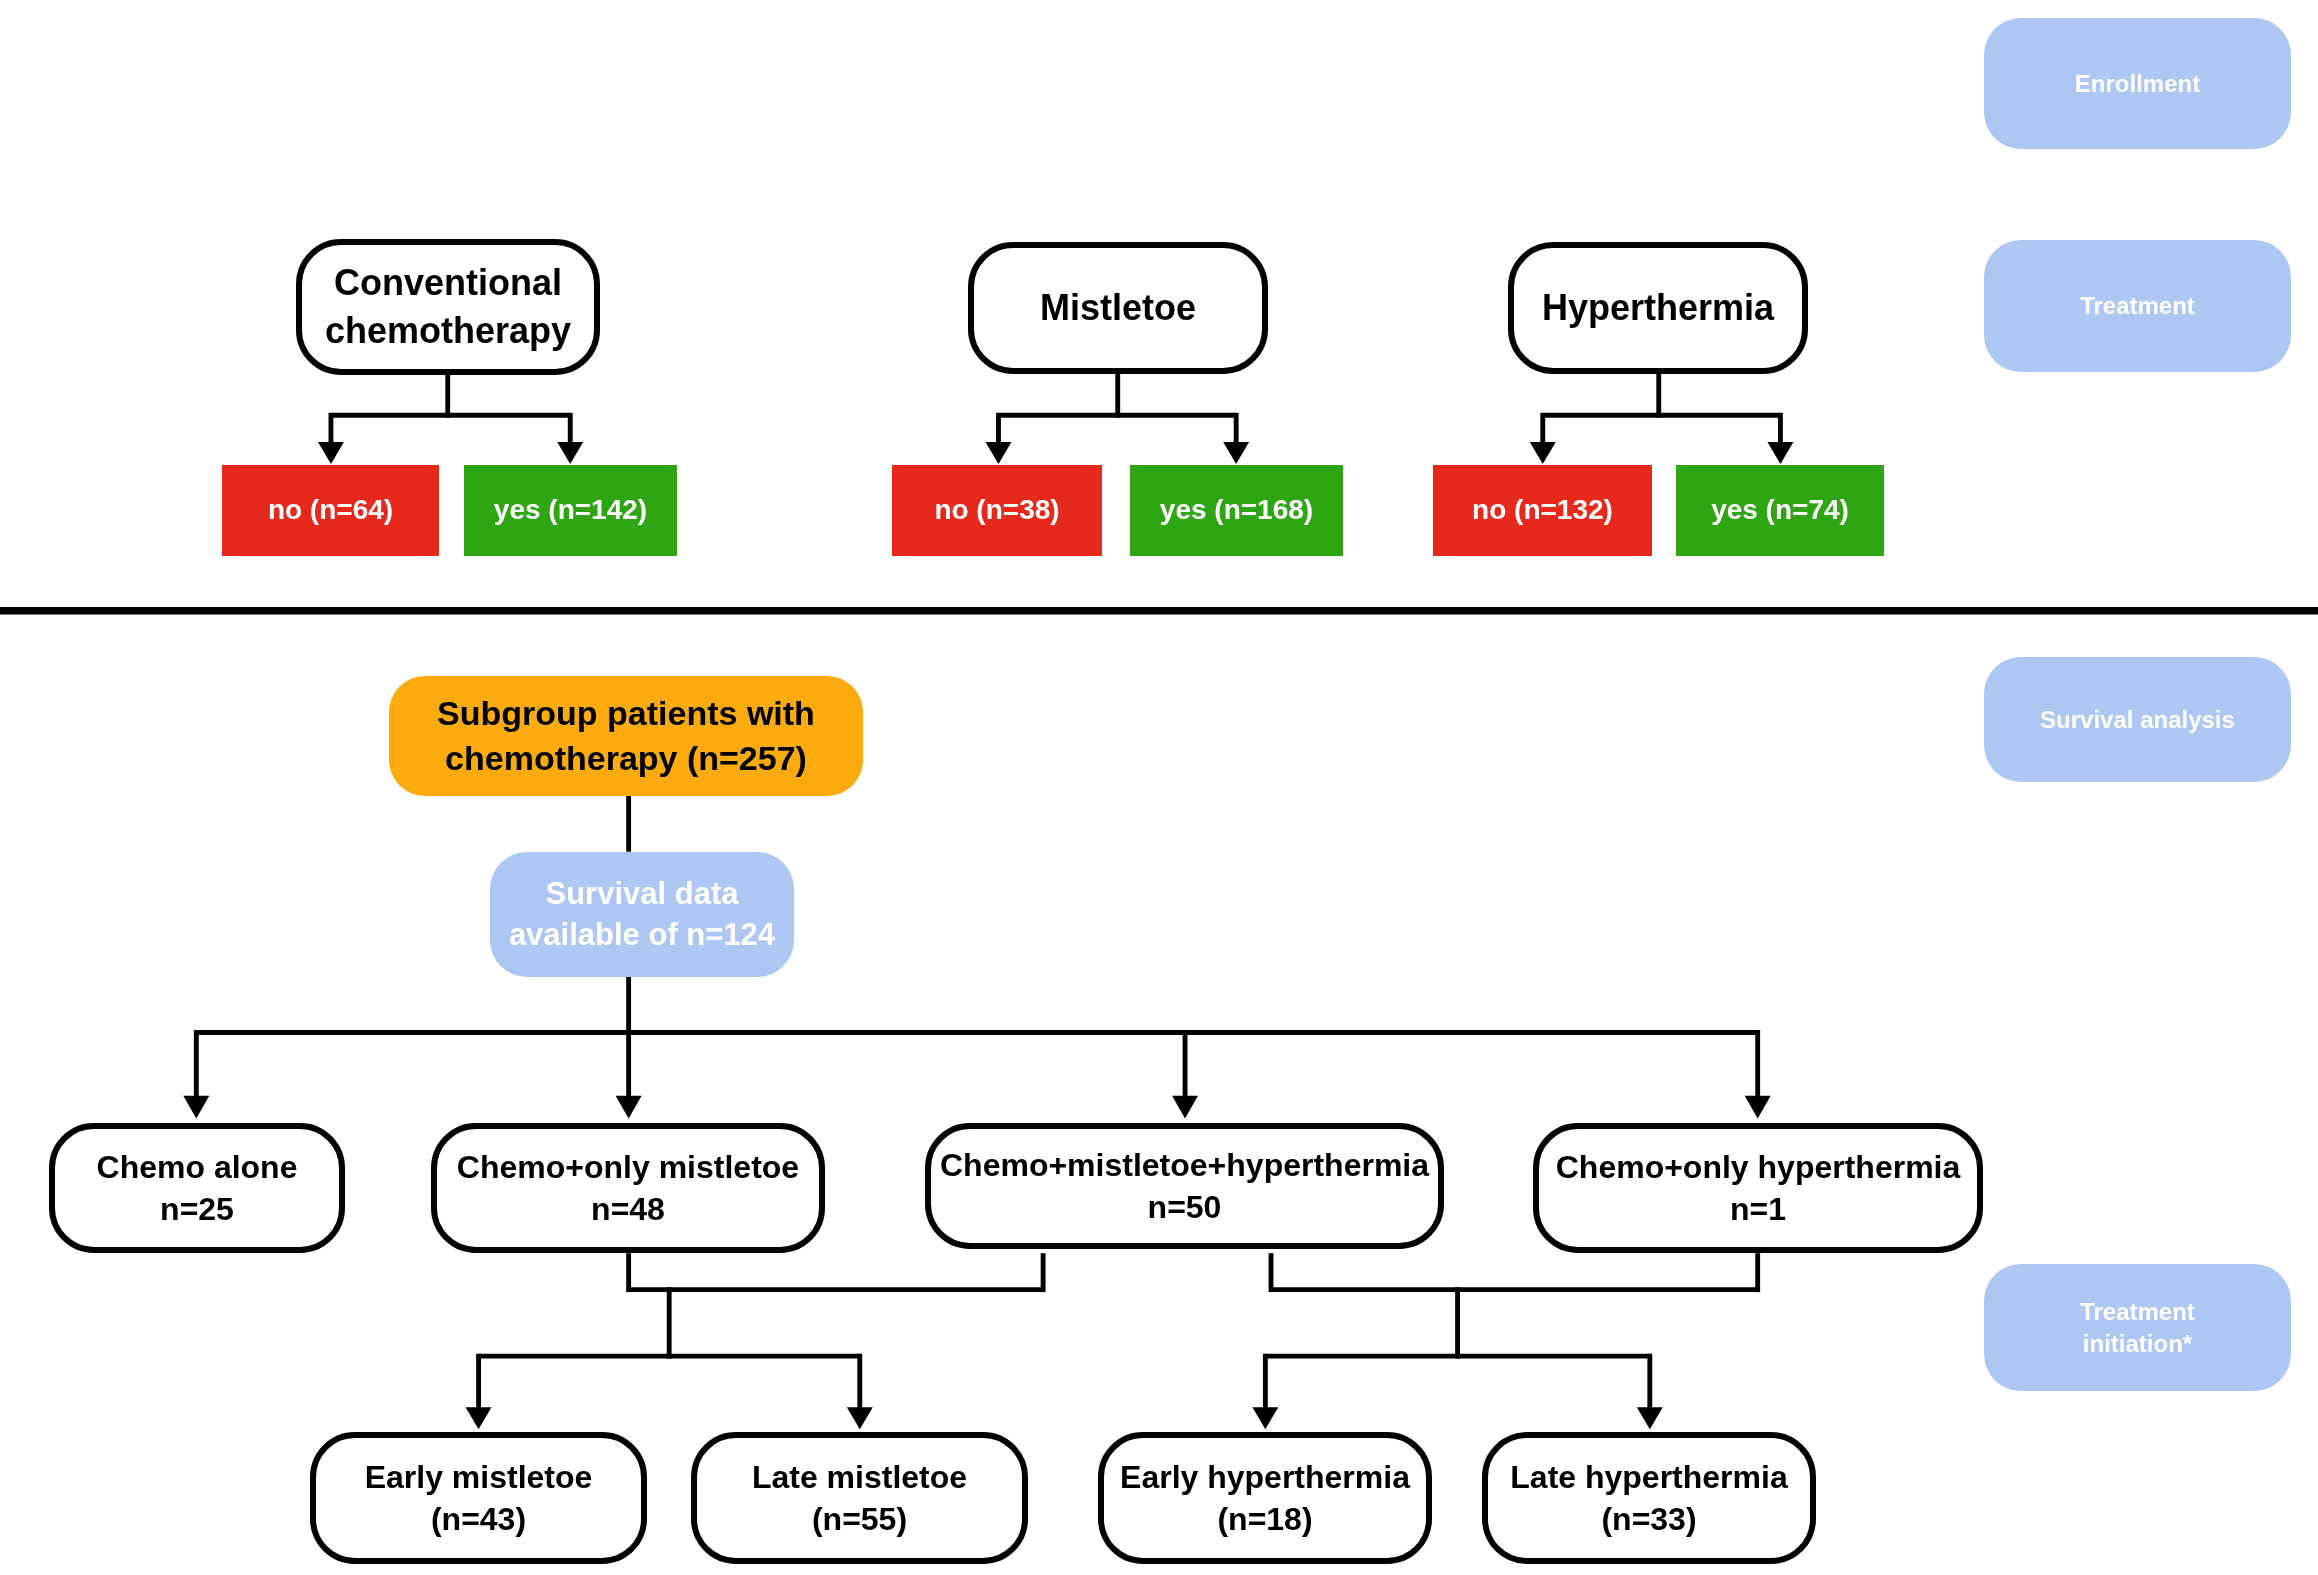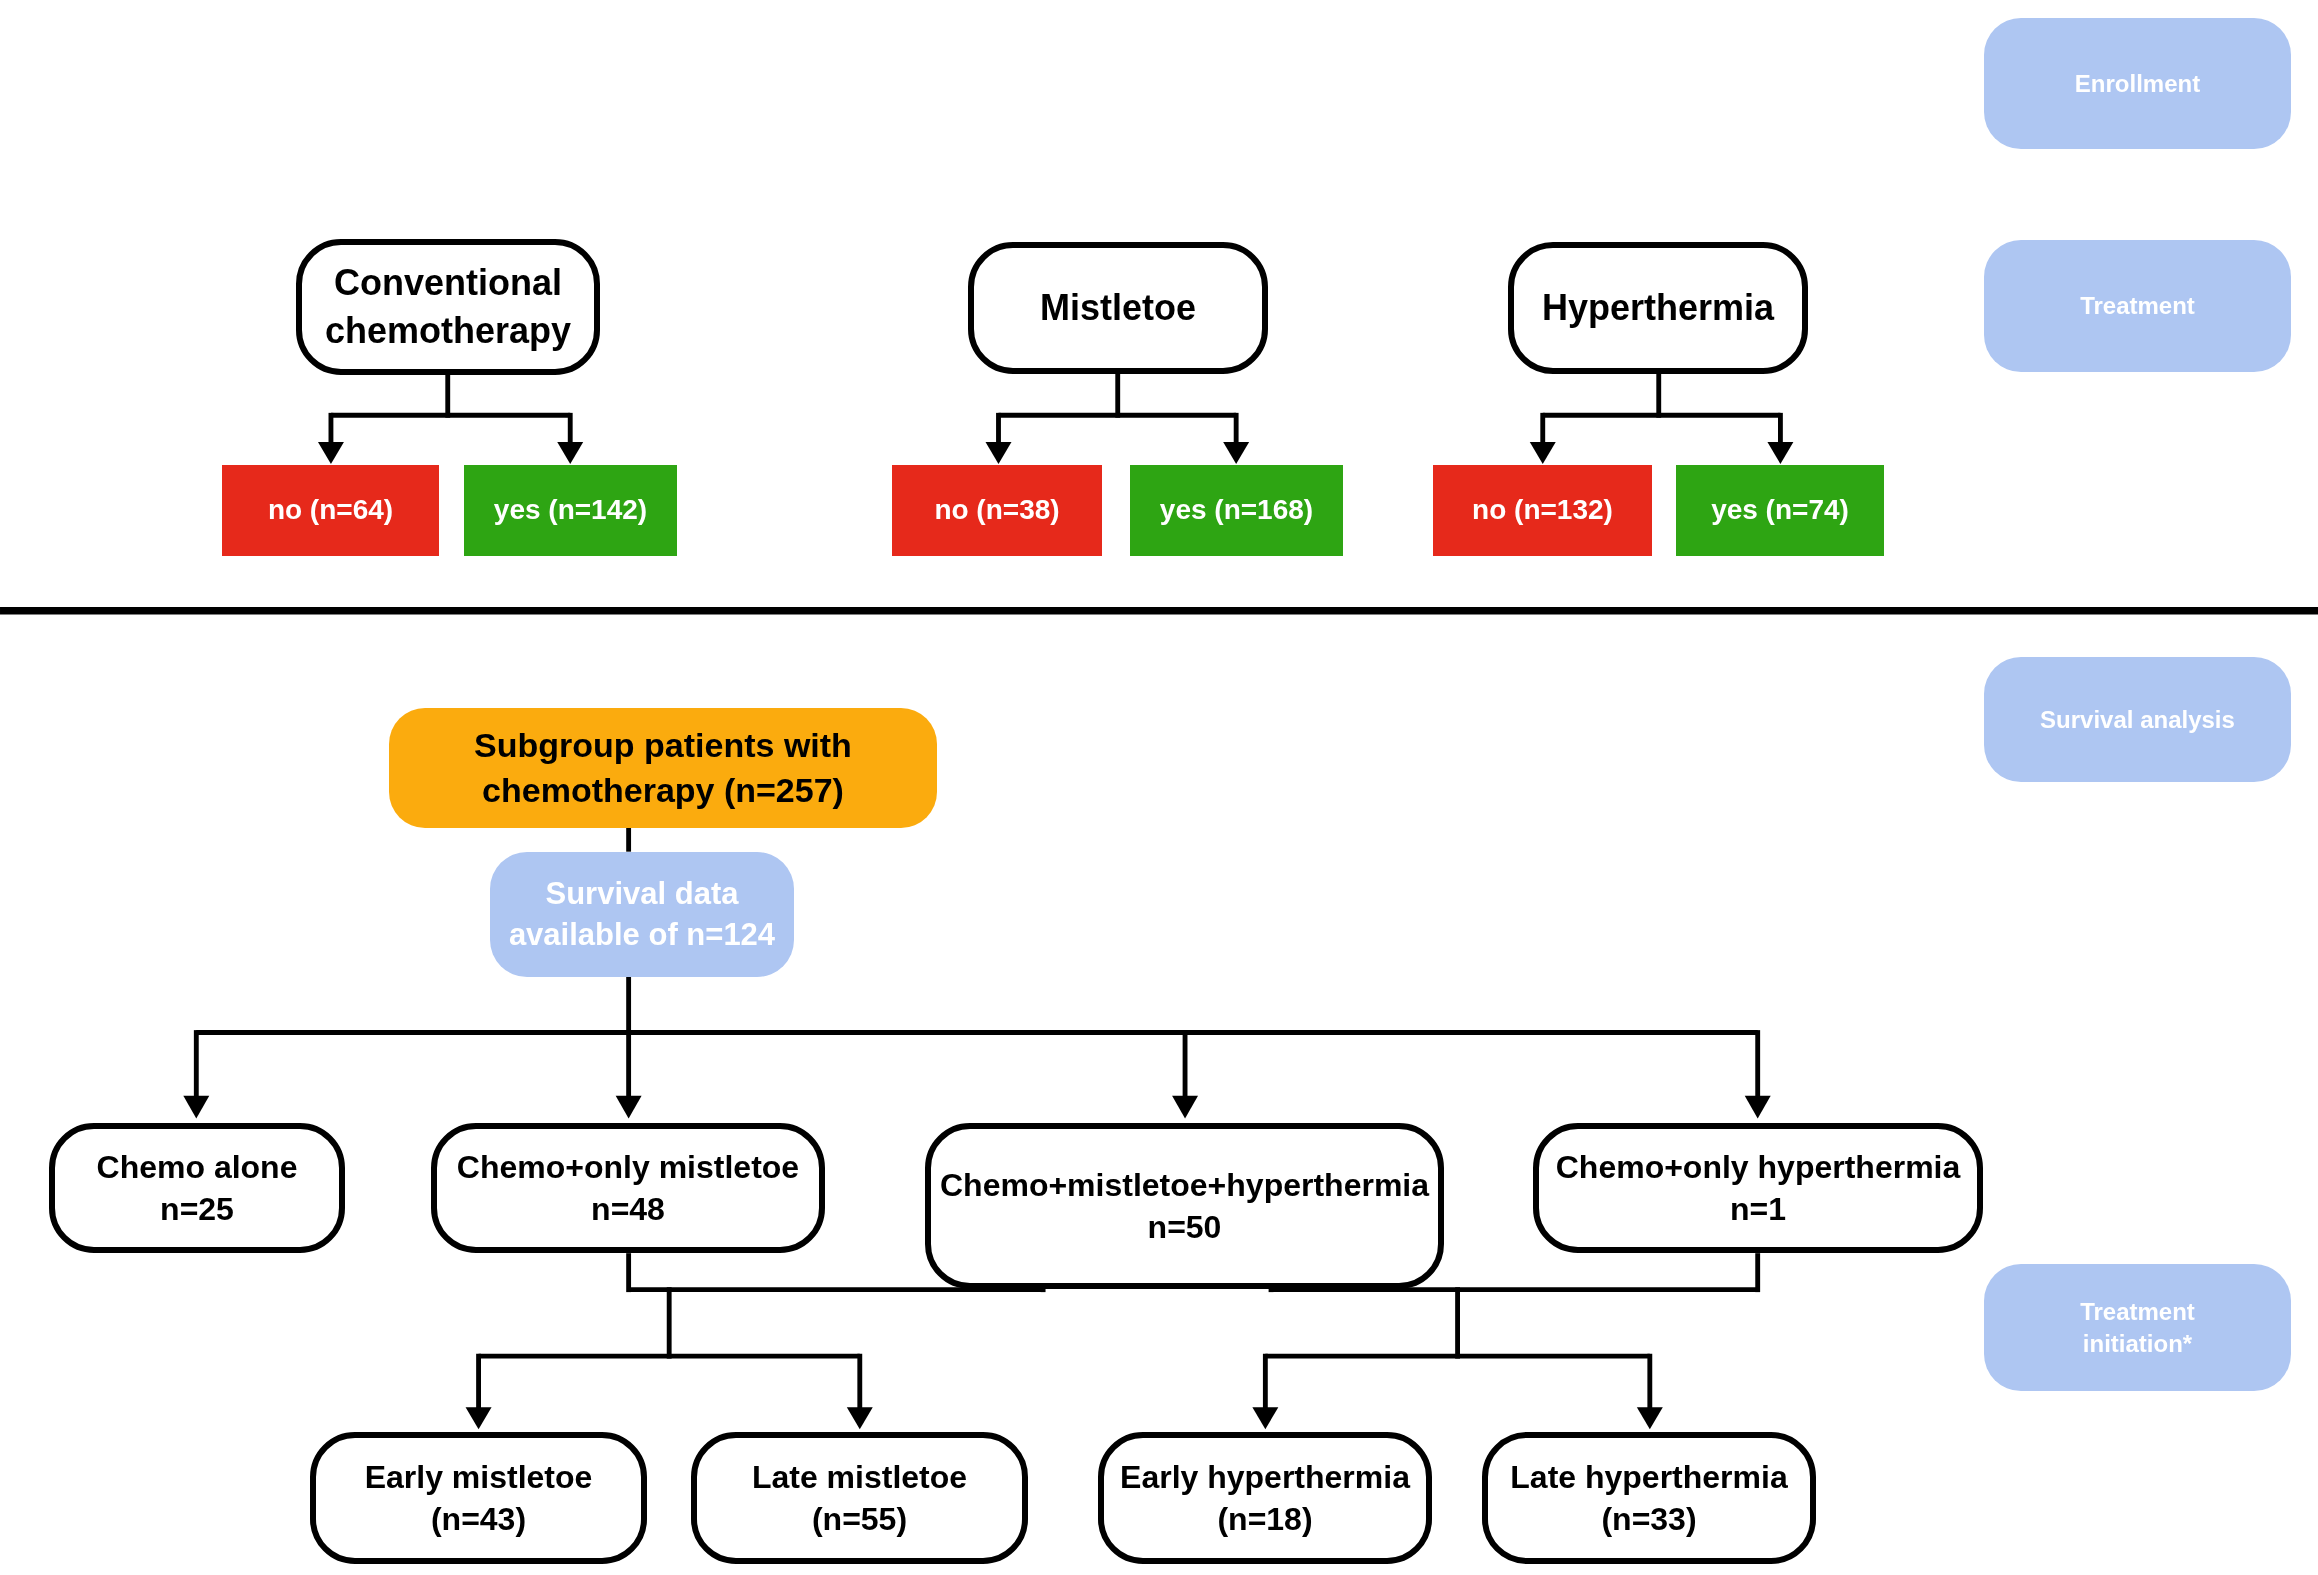--- a/index.html
+++ b/index.html
@@ -140,21 +140,21 @@
     <div class="ln">yes (n=168)</div>
   </div>
 
   <div class="node red" style="left:1433px;top:465px;width:219px;height:91px">
     <div class="ln">no (n=132)</div>
   </div>
   <div class="node green" style="left:1676px;top:465px;width:208px;height:91px">
     <div class="ln">yes (n=74)</div>
   </div>
 
-  <div class="node orange" style="left:389px;top:708px;width:548px;height:120px">
+  <div class="node orange" style="left:389px;top:676px;width:474px;height:120px">
     <div class="ln">Subgroup patients with</div>
     <div class="ln">chemotherapy (n=257)</div>
   </div>
 
   <div class="node blue" style="left:1984px;top:657px;width:307px;height:125px">
     <div class="ln">Survival analysis</div>
   </div>
 
   <div class="node blue blue-sm" style="left:478px;top:852px;width:304px;height:125px">
     <div class="ln">Survival data</div>
@@ -164,21 +164,21 @@
   <div class="node white w40" style="left:49px;top:1123px;width:296px;height:130px">
     <div class="ln">Chemo alone</div>
     <div class="ln">n=25</div>
   </div>
 
   <div class="node white w40" style="left:431px;top:1123px;width:394px;height:130px">
     <div class="ln">Chemo+only mistletoe</div>
     <div class="ln">n=48</div>
   </div>
 
-  <div class="node white w40" style="left:925px;top:1123px;width:519px;height:166px">
+  <div class="node white w40" style="left:925px;top:1123px;width:519px;height:126px">
     <div class="ln">Chemo+mistletoe+hyperthermia</div>
     <div class="ln">n=50</div>
   </div>
 
   <div class="node white w40" style="left:1533px;top:1123px;width:450px;height:130px">
     <div class="ln">Chemo+only hyperthermia</div>
     <div class="ln">n=1</div>
   </div>
 
   <div class="node blue" style="left:1984px;top:1264px;width:307px;height:127px">

